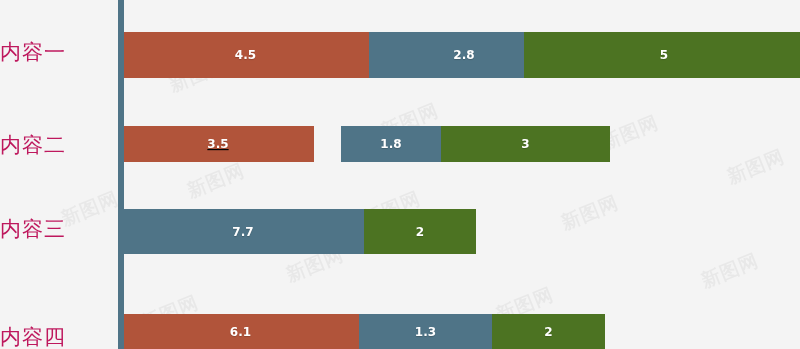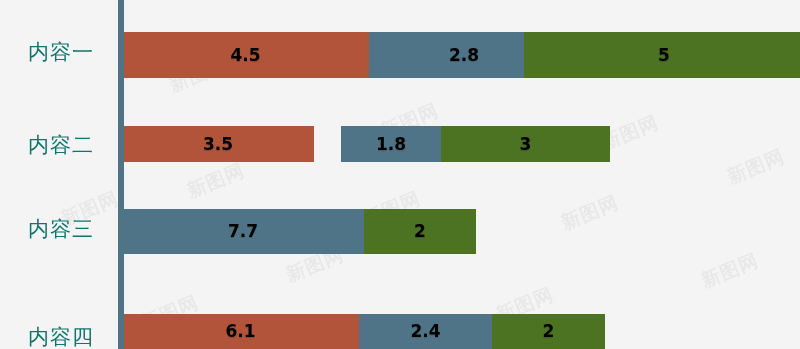--- a/index.html
+++ b/index.html
@@ -65,27 +65,26 @@
     position: absolute;
     left: 0;
     width: 800px;
   }
 
   .cat-label {
     position: absolute;
     left: 0;
     width: 104px;
     text-align: left;
-    color: #0f766e;
+    color: #be185d;
     font-size: 21px;
     line-height: 1;
     letter-spacing: 1px;
     font-family: "DejaVu Sans", sans-serif;
     white-space: nowrap;
-    margin-left: 28px;
   }
 
   .bar-track {
     position: absolute;
     left: 122px;
     top: 0;
     height: 100%;
     display: flex;
     flex-direction: row;
     align-items: stretch;
@@ -93,22 +92,22 @@
 
   .seg {
     position: relative;
     display: flex;
     align-items: center;
     justify-content: center;
     box-sizing: border-box;
     height: 100%;
   }
   .seg-value {
-    color: #000000;
-    font-size: 17px;
+    color: #ffffff;
+    font-size: 12px;
     font-weight: 700;
     line-height: 1;
     text-shadow: 0 1px 1px rgba(0,0,0,0.18);
     font-family: "DejaVu Sans", sans-serif;
     user-select: none;
     text-align: right;
   }
 </style>
 </head>
 <body>
@@ -141,21 +140,21 @@
             <span class="seg-value">2.8</span>
           </div>
           <div class="seg" style="width: 280px; background: rgb(76, 115, 34);">
             <span class="seg-value">5</span>
           </div>
         </div>
       </div>
       <div class="row" style="top: 126px; height: 36px;">
         <div class="cat-label" style="top: 9px;">内容二</div>
         <div class="bar-track">
-          <div class="seg" style="width: 192px; background: rgb(177, 84, 58);">
+          <div class="seg" style="width: 192px; background: rgb(177, 84, 58); text-decoration: underline;">
             <span class="seg-value">3.5</span>
           </div>
           <div class="seg" style="width: 100px; background: rgb(79, 116, 135); margin-left: 27px;">
             <span class="seg-value">1.8</span>
           </div>
           <div class="seg" style="width: 169px; background: rgb(76, 115, 34);">
             <span class="seg-value">3</span>
           </div>
         </div>
       </div>
@@ -170,21 +169,21 @@
           </div>
         </div>
       </div>
       <div class="row" style="top: 314px; height: 35px;">
         <div class="cat-label" style="top: 13px;">内容四</div>
         <div class="bar-track">
           <div class="seg" style="width: 237px; background: rgb(177, 84, 58);">
             <span class="seg-value">6.1</span>
           </div>
           <div class="seg" style="width: 133px; background: rgb(79, 116, 135);">
-            <span class="seg-value">2.4</span>
+            <span class="seg-value">1.3</span>
           </div>
           <div class="seg" style="width: 113px; background: rgb(76, 115, 34);">
             <span class="seg-value">2</span>
           </div>
         </div>
       </div>
     </div>
 
   <div class="axis-line"></div>
 

